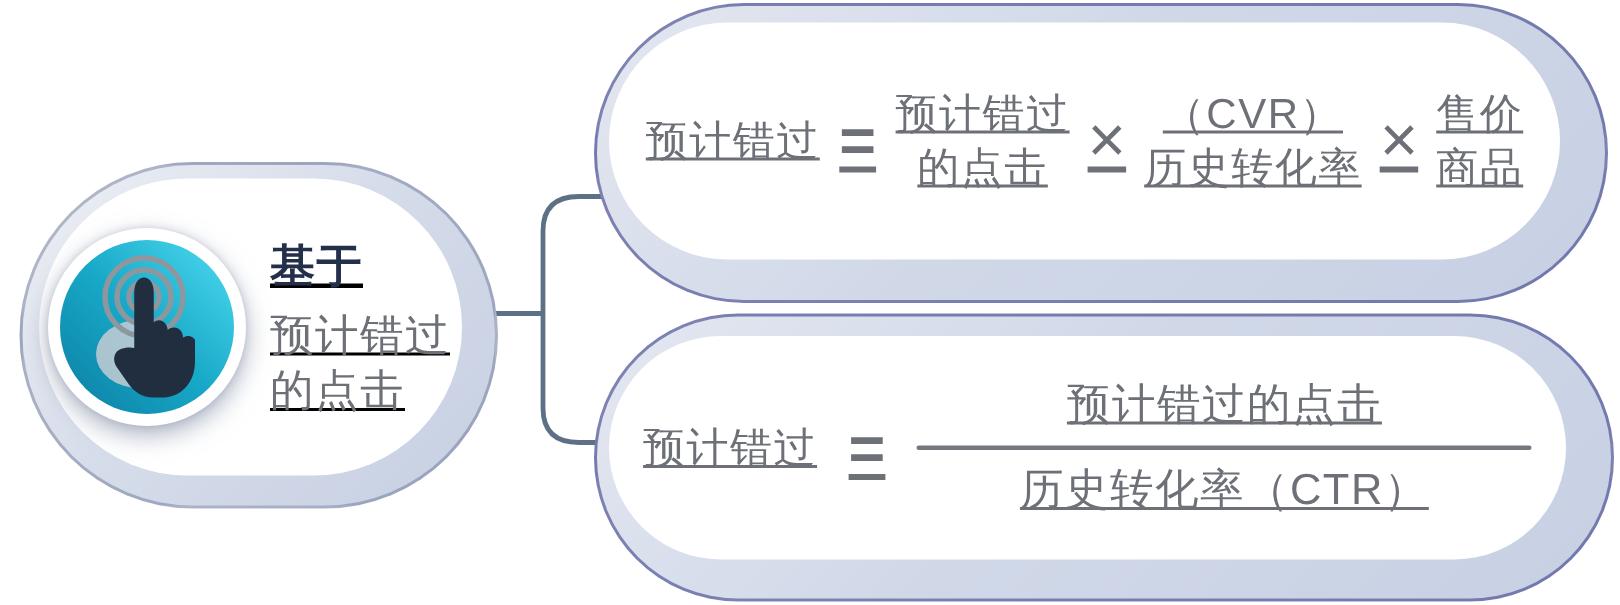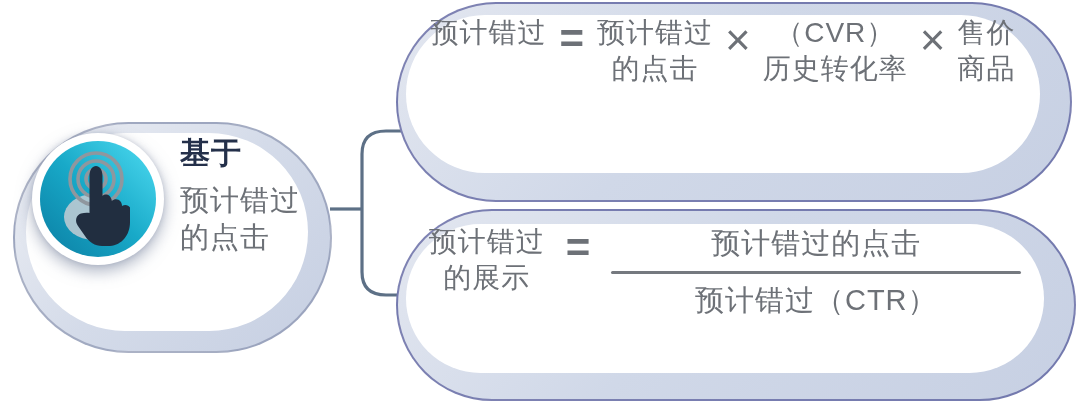--- a/index.html
+++ b/index.html
@@ -14,24 +14,24 @@
 
   
   .pill{
     position:absolute;border-radius:999px;z-index:1;
     background:linear-gradient(135deg,#e3e7f0 0%,#d0d8e8 45%,#c7d0e3 100%);
     border:2px solid rgba(45,50,130,0.55);
     box-sizing:border-box;
   }
   .pill .inner{
     position:absolute;background:#ffffff;border-radius:999px;
-    display:flex;align-items:flex-start;
+    display:flex;align-items:center;text-decoration:underline;
   }
 
-  .left-pill{left:13px;top:122px;width:319px;height:231px;
+  .left-pill{left:13px;top:108px;width:319px;height:231px;
     background:linear-gradient(135deg,#eef0f5 0%,#d4dbe9 50%,#c6cfe2 100%);
     border-color:rgba(70,80,120,0.35);}
   .left-pill .inner{left:11px;top:9px;right:22px;bottom:20px;}
 
   .top-pill{left:396px;top:2px;width:676px;height:200px;}
   .top-pill .inner{left:8px;top:11px;right:30px;bottom:27px;justify-content:center;}
 
   .bottom-pill{left:396px;top:209px;width:680px;height:192px;}
   .bottom-pill .inner{left:8px;top:13px;right:30px;bottom:26px;justify-content:center;}
 
@@ -120,24 +120,23 @@
         <div>售价</div>
         <div>商品</div>
       </div>
     </div>
   </div>
 
   <div class="pill bottom-pill">
     <div class="inner formula-row">
       <div class="term">
         <div>预计错过</div>
-        <div>的展示</div>
       </div>
       <div class="op equals">=</div>
       <div class="fraction">
         <div class="frac-line">预计错过的点击</div>
         <div class="frac-bar"></div>
-        <div class="frac-line">预计错过（CTR）</div>
+        <div class="frac-line">历史转化率（CTR）</div>
       </div>
     </div>
   </div>
 
 </div>
 
 </body></html>

